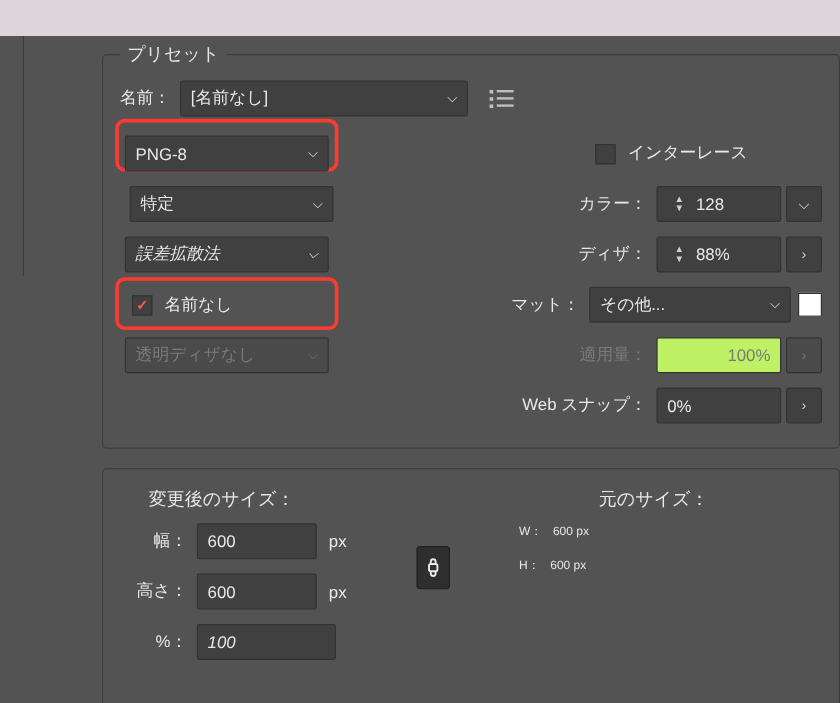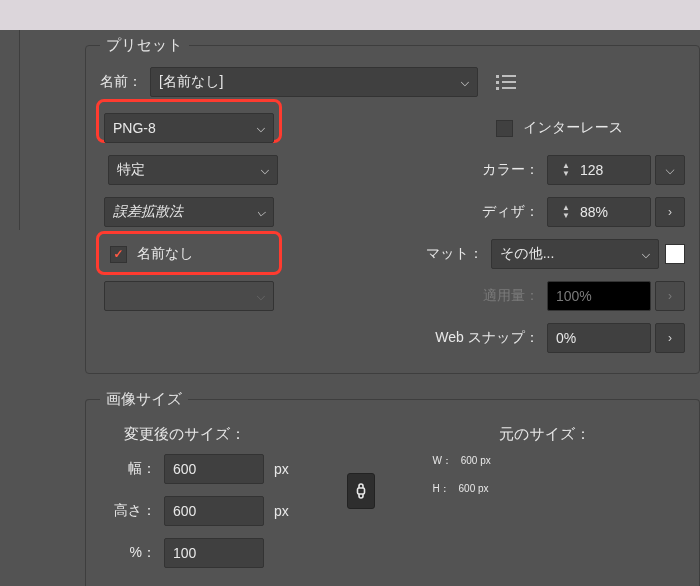--- a/index.html
+++ b/index.html
@@ -194,21 +194,21 @@
 <div class="panel-wrap">
 
   <fieldset style="margin-top:6px; padding-bottom:20px;">
     <legend>プリセット</legend>
 
     <div class="highlight-box" style="left:10px; top:44px; width:186px; height:44px;"></div>
     <div class="highlight-box" style="left:10px; top:176px; width:186px; height:44px;"></div>
 
     <div class="row" style="margin-bottom:16px;">
       <span class="label">名前：</span>
-      <div class="select" style="width:328px;">
+      <div class="select" style="width:240px;">
         <span>[名前なし]</span>
         <span class="chev">⌵</span>
       </div>
       <span style="width:20px;"></span>
       <span class="menu-icon">
         <span></span>
           <span></span>
           <span></span>
       </span>
     </div>
@@ -260,42 +260,42 @@
       <span class="label">マット：</span>
       <div class="select" style="width:168px;">
         <span>その他...</span>
         <span class="chev">⌵</span>
       </div>
       <div class="swatch"></div>
     </div>
 
     <div class="row">
       <div class="select disabled" style="width:170px; margin-left:4px; background:#4a4a4a;">
+        <span>透明ディザなし</span>
         <span class="chev">⌵</span>
       </div>
       <div style="flex:1"></div>
       <span class="label disabled">適用量：</span>
-      <div class="input disabled" style="width:104px; background:#000000;">
+      <div class="input disabled" style="width:104px; background:#bef264;justify-content:flex-end;">
         <span>100%</span>
       </div>
       <div class="arrow-btn disabled" style="margin-left:4px; background:#4a4a4a;">›</div>
     </div>
 
     <div class="row" style="margin-bottom:0; justify-content:flex-end;">
       <span class="label">Web スナップ：</span>
       <div class="input" style="width:104px;">
         <span>0%</span>
       </div>
       <div class="arrow-btn" style="margin-left:4px;">›</div>
     </div>
 
   </fieldset>
 
   <fieldset style="border-bottom:none; padding-bottom:40px;">
-    <legend>画像サイズ</legend>
 
     <div class="grid2">
 
       <div>
         <div class="sub-heading">変更後のサイズ：</div>
 
         <div class="row">
           <span class="label" style="width:56px;">幅：</span>
           <div class="input" style="width:100px;">
             <span>600</span>
@@ -306,21 +306,21 @@
         <div class="row">
           <span class="label" style="width:56px;">高さ：</span>
           <div class="input" style="width:100px;">
             <span>600</span>
           </div>
           <span style="margin-left:10px;">px</span>
         </div>
 
         <div class="row" style="margin-bottom:0;">
           <span class="label" style="width:56px;">%：</span>
-          <div class="input" style="width:100px;">
+          <div class="input" style="width:116px;font-style:italic;">
             <span>100</span>
           </div>
         </div>
       </div>
 
       <div style="position:relative;">
         <div class="orig-heading">元のサイズ：</div>
         <div class="orig-line">
           <span>W：</span>
           <span style="margin-left:6px;">600 px</span>

